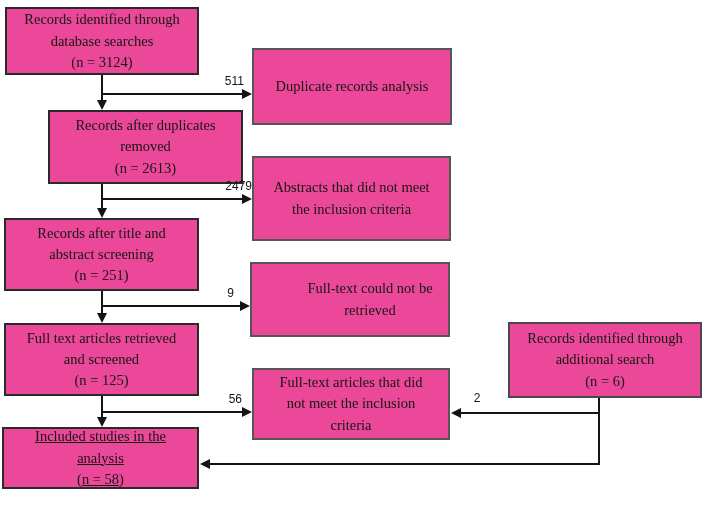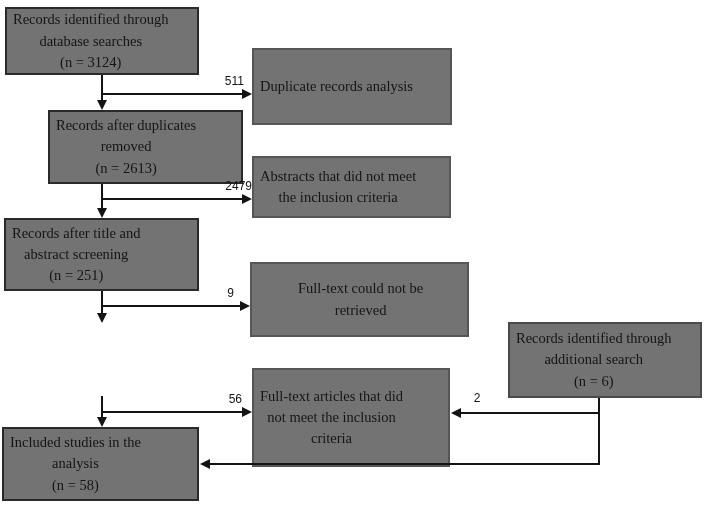--- a/index.html
+++ b/index.html
@@ -9,23 +9,24 @@
     height: 505px;
     background: #ffffff;
     font-family: "Liberation Serif", "DejaVu Serif", serif;
     color: #151515;
     overflow: hidden;
   }
   .box {
     position: absolute;
     box-sizing: border-box;
     border: 2px solid #3d3d3d;
-    background: #737373;
+    background: #ec4899;
     display: flex;
     align-items: center;
+    justify-content: center;
   }
   .box.leftcol { border-color: #2a2a2a; }
   .box.midcol  { border-color: #565656; }
   .box.rightcol{ border-color: #4a4a4a; }
   .box .txt {
     white-space: pre-line;
     text-align: center;
     font-size: 14.5px;
     line-height: 1.45;
     padding: 2px 6px;
@@ -45,26 +46,26 @@
     color: #141414;
   }
   .ralign { text-align: right; }
   .calign { text-align: center; }
 
   
   #b-db       { left: 5px;   top: 7px;   width: 194px; height: 68px; }
   #b-afterdup { left: 4px;   top: 110px; width: 195px; height: 74px; margin-left: 44px; }
   #b-titleabs { left: 4px;   top: 218px; width: 195px; height: 73px; }
   #b-ftscreen { left: 4px;   top: 323px; width: 195px; height: 73px; }
-  #b-included { left: 2px;   top: 427px; width: 197px; height: 74px; }
+  #b-included { left: 2px;   top: 427px; width: 197px; height: 62px; text-decoration: underline; }
   
   #b-dup      { left: 252px; top: 48px;  width: 200px; height: 77px; }
-  #b-abs      { left: 252px; top: 156px; width: 199px; height: 62px; }
-  #b-notret   { left: 250px; top: 262px; width: 219px; height: 75px; padding-left: 40px; }
-  #b-ftexcl   { left: 252px; top: 368px; width: 198px; height: 99px; }
+  #b-abs      { left: 252px; top: 156px; width: 199px; height: 85px; }
+  #b-notret   { left: 250px; top: 262px; width: 200px; height: 75px; padding-left: 40px; }
+  #b-ftexcl   { left: 252px; top: 368px; width: 198px; height: 72px; }
   
   #b-addl     { left: 508px; top: 322px; width: 194px; height: 76px; }
 
   
   #v1 { left: 101px; top: 75px;  height: 27px; }
   #a1d{ left: 97px;  top: 100px; }
   #h1 { left: 102px; top: 93px;  width: 140px; }
   #a1r{ left: 242px; top: 89px;  }
   #l-511  { left: 186px; top: 75px;  width: 58px; }
 
@@ -106,20 +107,25 @@
   </div>
   <div class="box leftcol" id="b-afterdup">
     <div class="txt">Records after duplicates
 removed
 (n = 2613)</div>
   </div>
   <div class="box leftcol" id="b-titleabs">
     <div class="txt">Records after title and
 abstract screening
 (n = 251)</div>
+  </div>
+  <div class="box leftcol" id="b-ftscreen">
+    <div class="txt">Full text articles retrieved
+and screened
+(n = 125)</div>
   </div>
   <div class="box leftcol" id="b-included">
     <div class="txt">Included studies in the
 analysis
 (n = 58)</div>
   </div>
 
   <div class="box midcol" id="b-dup">
     <div class="txt">Duplicate records analysis</div>
   </div>

